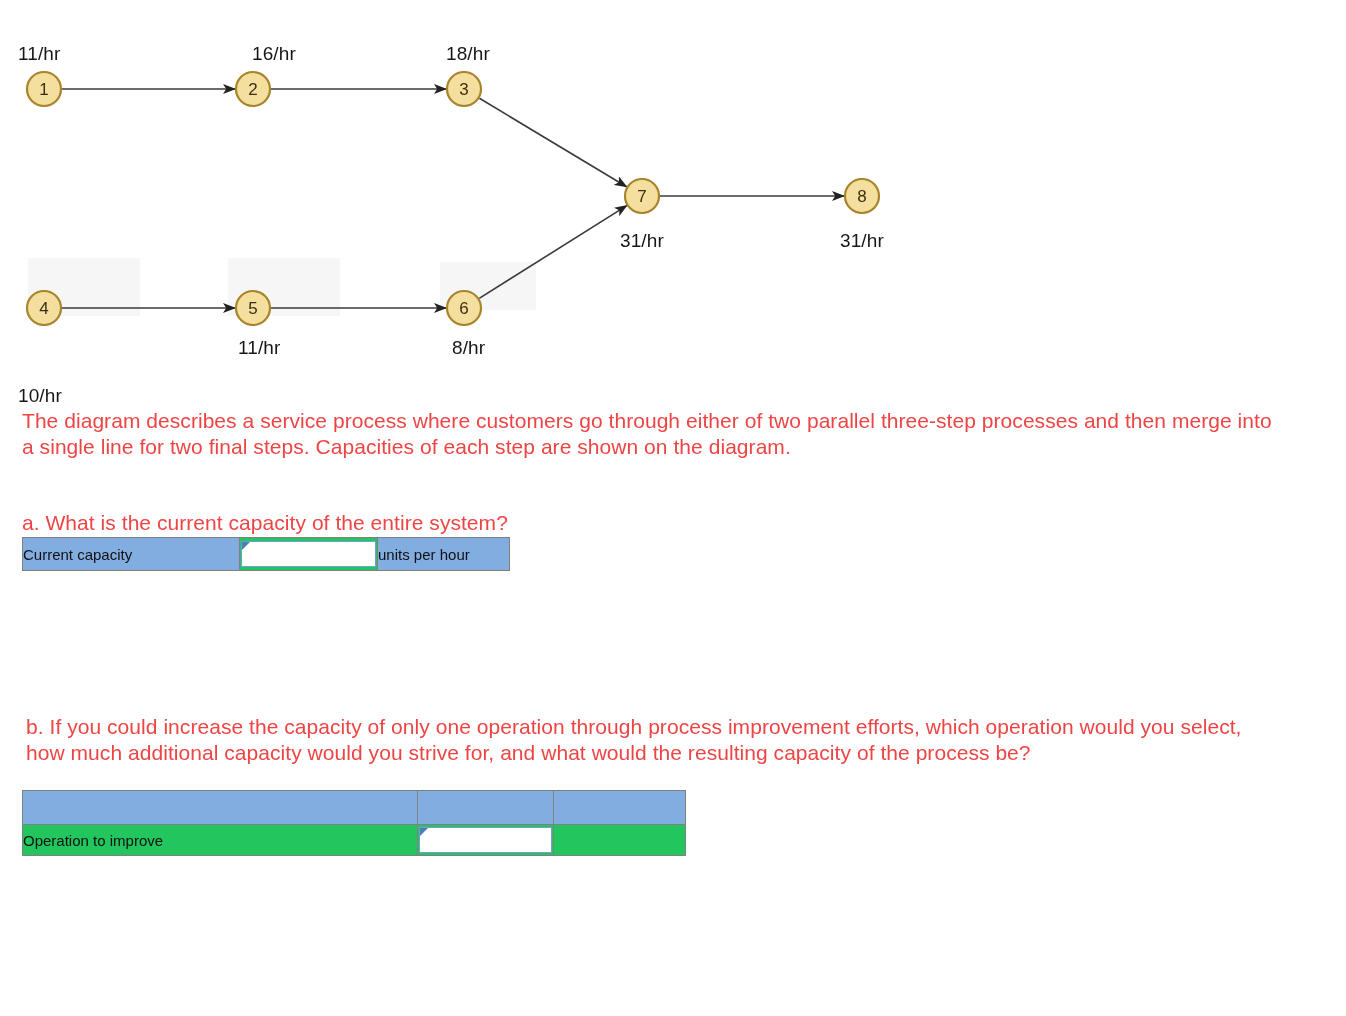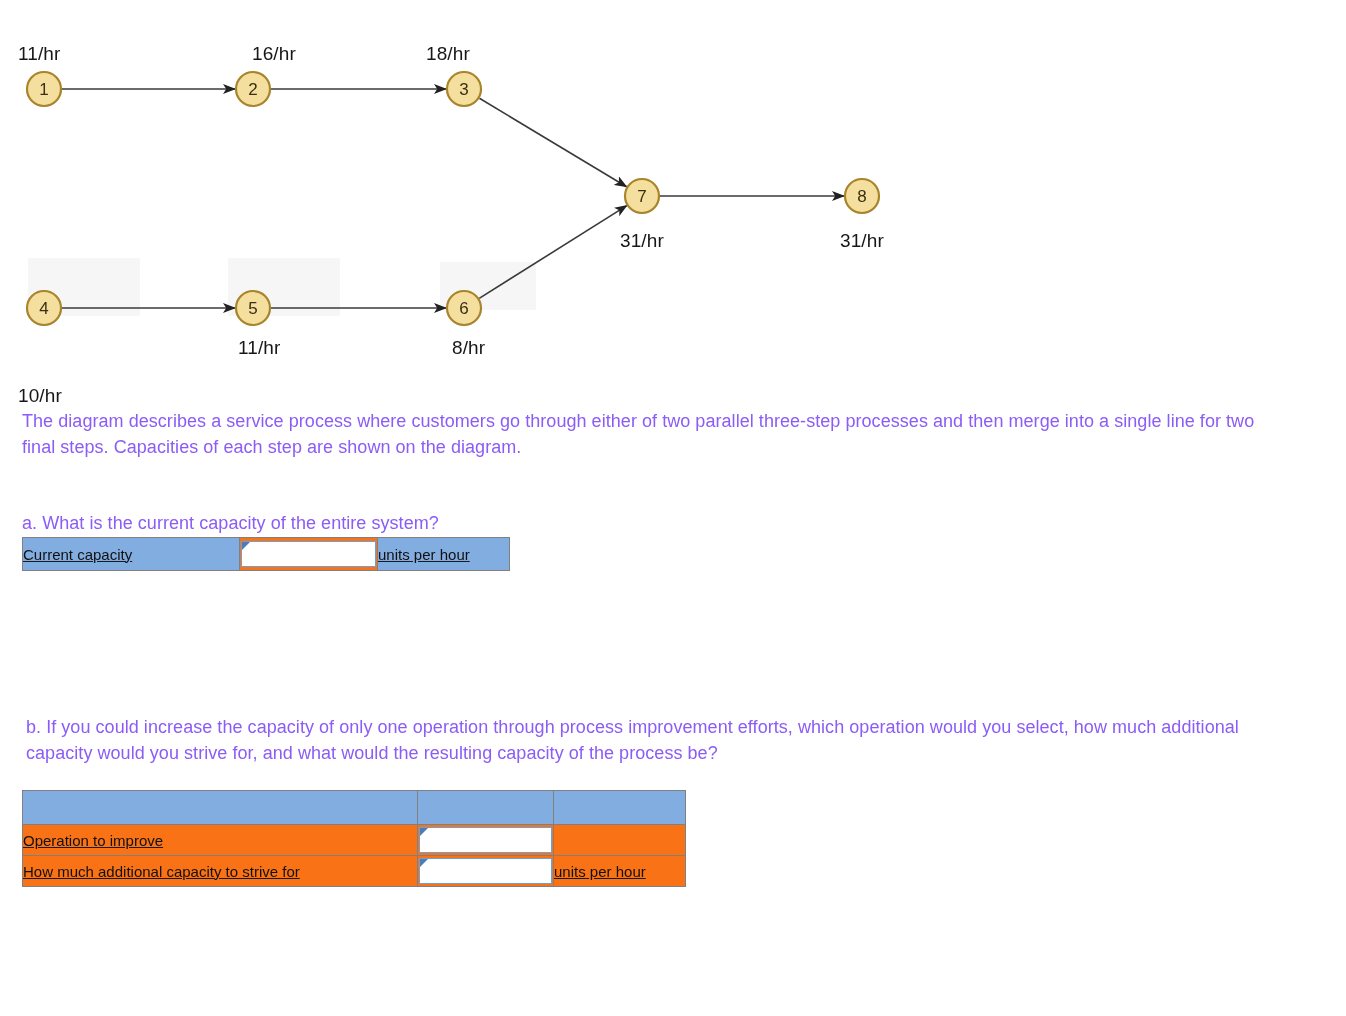--- a/index.html
+++ b/index.html
@@ -46,44 +46,43 @@
     position: absolute;
     font-size: 19px;
     color: #17171a;
     white-space: nowrap;
     letter-spacing: .1px;
   }
 
   
   .para {
     position: absolute;
-    font-size: 18px;
+    font-size: 21px;
     line-height: 26px;
-    color: #8b5cf6;
+    color: #ef4444;
     letter-spacing: .05px;
   }
   #intro-para { top: 408px; left: 22px; width: 1260px; }
   #q-a        { top: 510px; left: 22px; width: 1000px; }
   #q-b        { top: 714px; left: 26px; width: 1250px; }
 
   
   .ans-table {
     position: absolute;
     border-collapse: collapse;
     table-layout: fixed;
     background: #ffffff;
-    text-decoration: underline;
   }
   .ans-table td {
     border: 1px solid #808080;
     padding: 0;
     font-size: 15px;
     color: #111111;
     vertical-align: middle;
-    background: #f97316;
+    background: #22c55e;
   }
   .hdr-blue { background: #82ade1 !important; }
   .cell-pad  { padding: 0 0 0 14px; }
   .cell-pad-sm { padding: 0 0 0 8px; }
 
   
   .field-wrap {
     position: relative;
     display: block;
     box-sizing: border-box;
@@ -195,21 +194,21 @@
         </g>
         <g>
           <circle cx="862" cy="196" r="17" fill="#f5df9e" stroke="#a8842a" stroke-width="2.2"></circle>
           <text x="862" y="202" text-anchor="middle" font-family="&quot;Liberation Sans&quot;, sans-serif" font-size="17" fill="#3a2f12">8</text>
         </g>
       </g>
   </svg>
   <div id="cap-label-layer">
       <div class="cap-label" style="left: 18px; top: 43px;">11/hr</div>
       <div class="cap-label" style="left: 238px; top: 43px; margin-left: 14px;">16/hr</div>
-      <div class="cap-label" style="left: 426px; top: 43px; text-align: right;">18/hr</div>
+      <div class="cap-label" style="left: 446px; top: 43px; text-align: right;">18/hr</div>
       <div class="cap-label" style="left: 18px; top: 337px; margin-top: 48px;">10/hr</div>
       <div class="cap-label" style="left: 238px; top: 337px;">11/hr</div>
       <div class="cap-label" style="left: 452px; top: 337px;">8/hr</div>
       <div class="cap-label" style="left: 620px; top: 230px;">31/hr</div>
       <div class="cap-label" style="left: 840px; top: 230px;">31/hr</div>
     </div>
 </div>
 
 <div class="para" id="intro-para">The diagram describes a service process where customers go through either of two parallel three-step processes and then merge into a single line for two final steps. Capacities of each step are shown on the diagram.</div>
 <div class="para" id="q-a">a. What is the current capacity of the entire system?</div>
@@ -240,24 +239,14 @@
     <tr>
       <td class="c1 cell-pad">Operation to improve</td>
       <td class="c2">
         <span class="field-wrap">
           <span class="flag"></span>
           <input type="text" value="" style="">
         </span>
       </td>
       <td class="c3 cell-pad-sm"></td>
     </tr>
-    <tr>
-      <td class="c1 cell-pad">How much additional capacity to strive for</td>
-      <td class="c2">
-        <span class="field-wrap">
-          <span class="flag"></span>
-          <input type="text" value="" style="">
-        </span>
-      </td>
-      <td class="c3 cell-pad-sm">units per hour</td>
-    </tr>
   </tbody>
 </table>
 
 </body></html>

